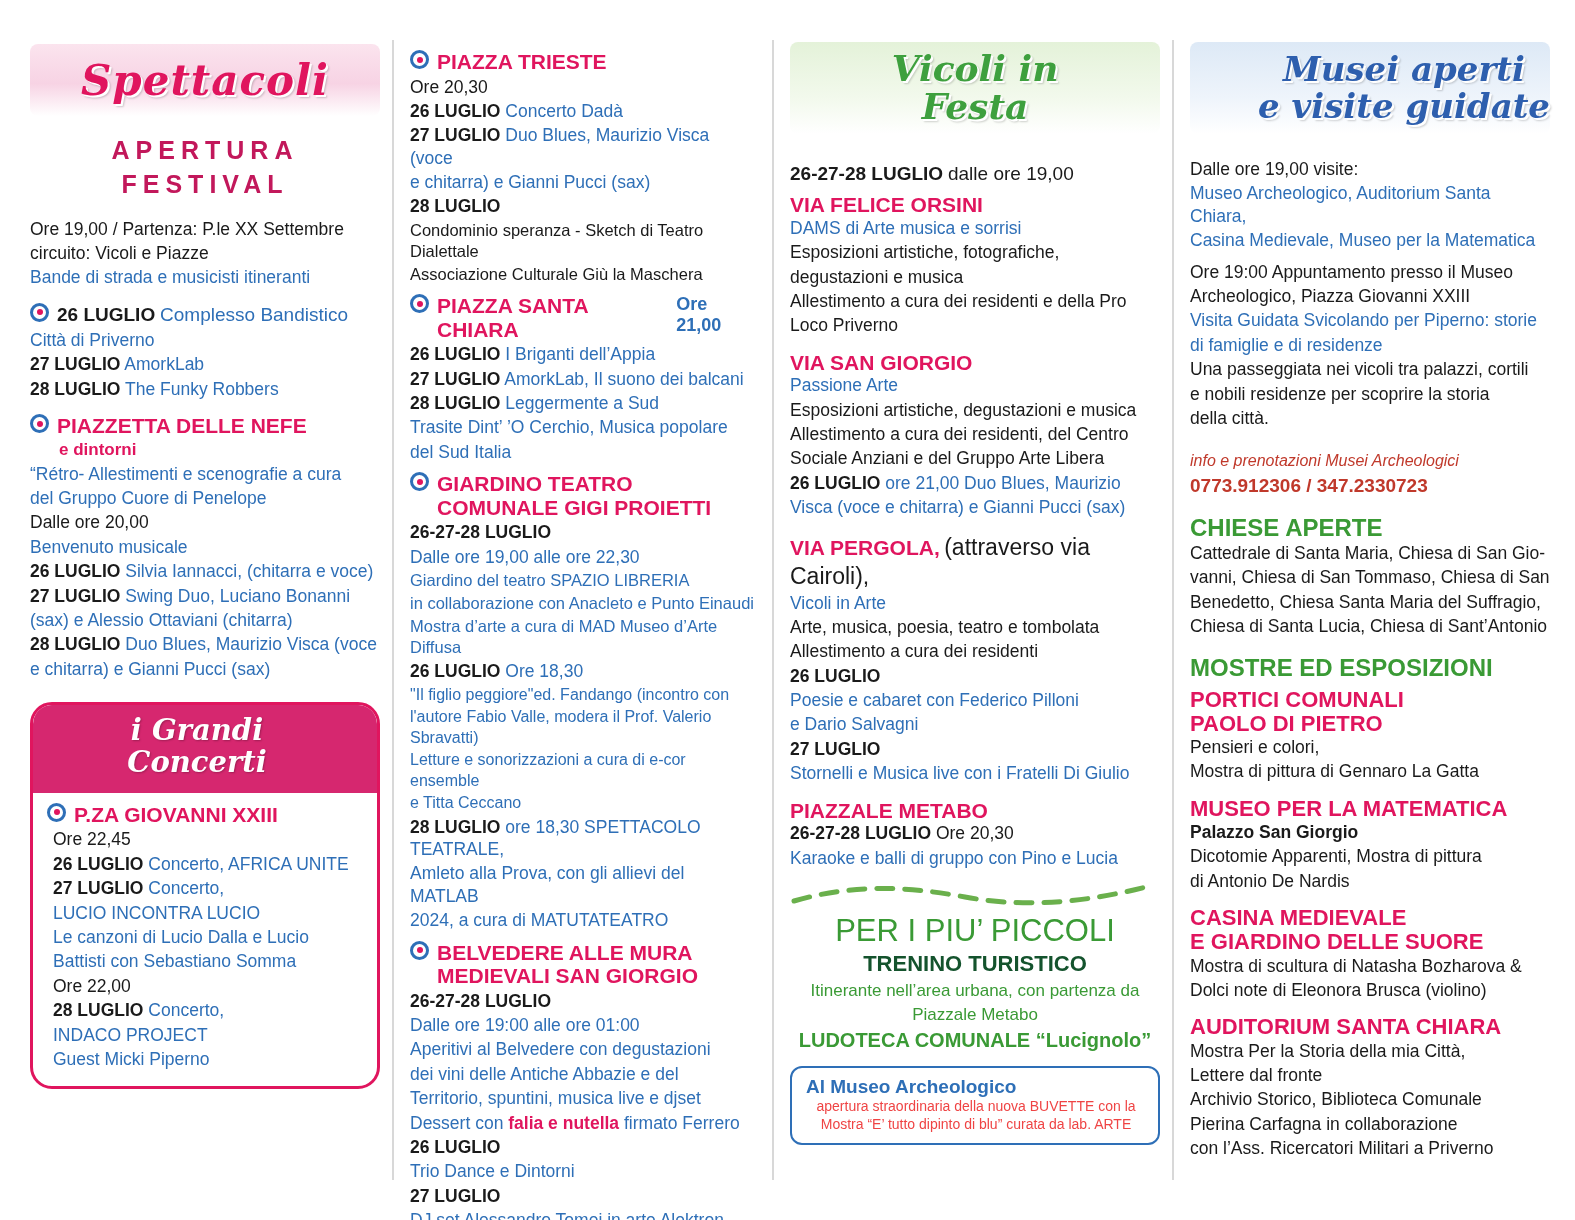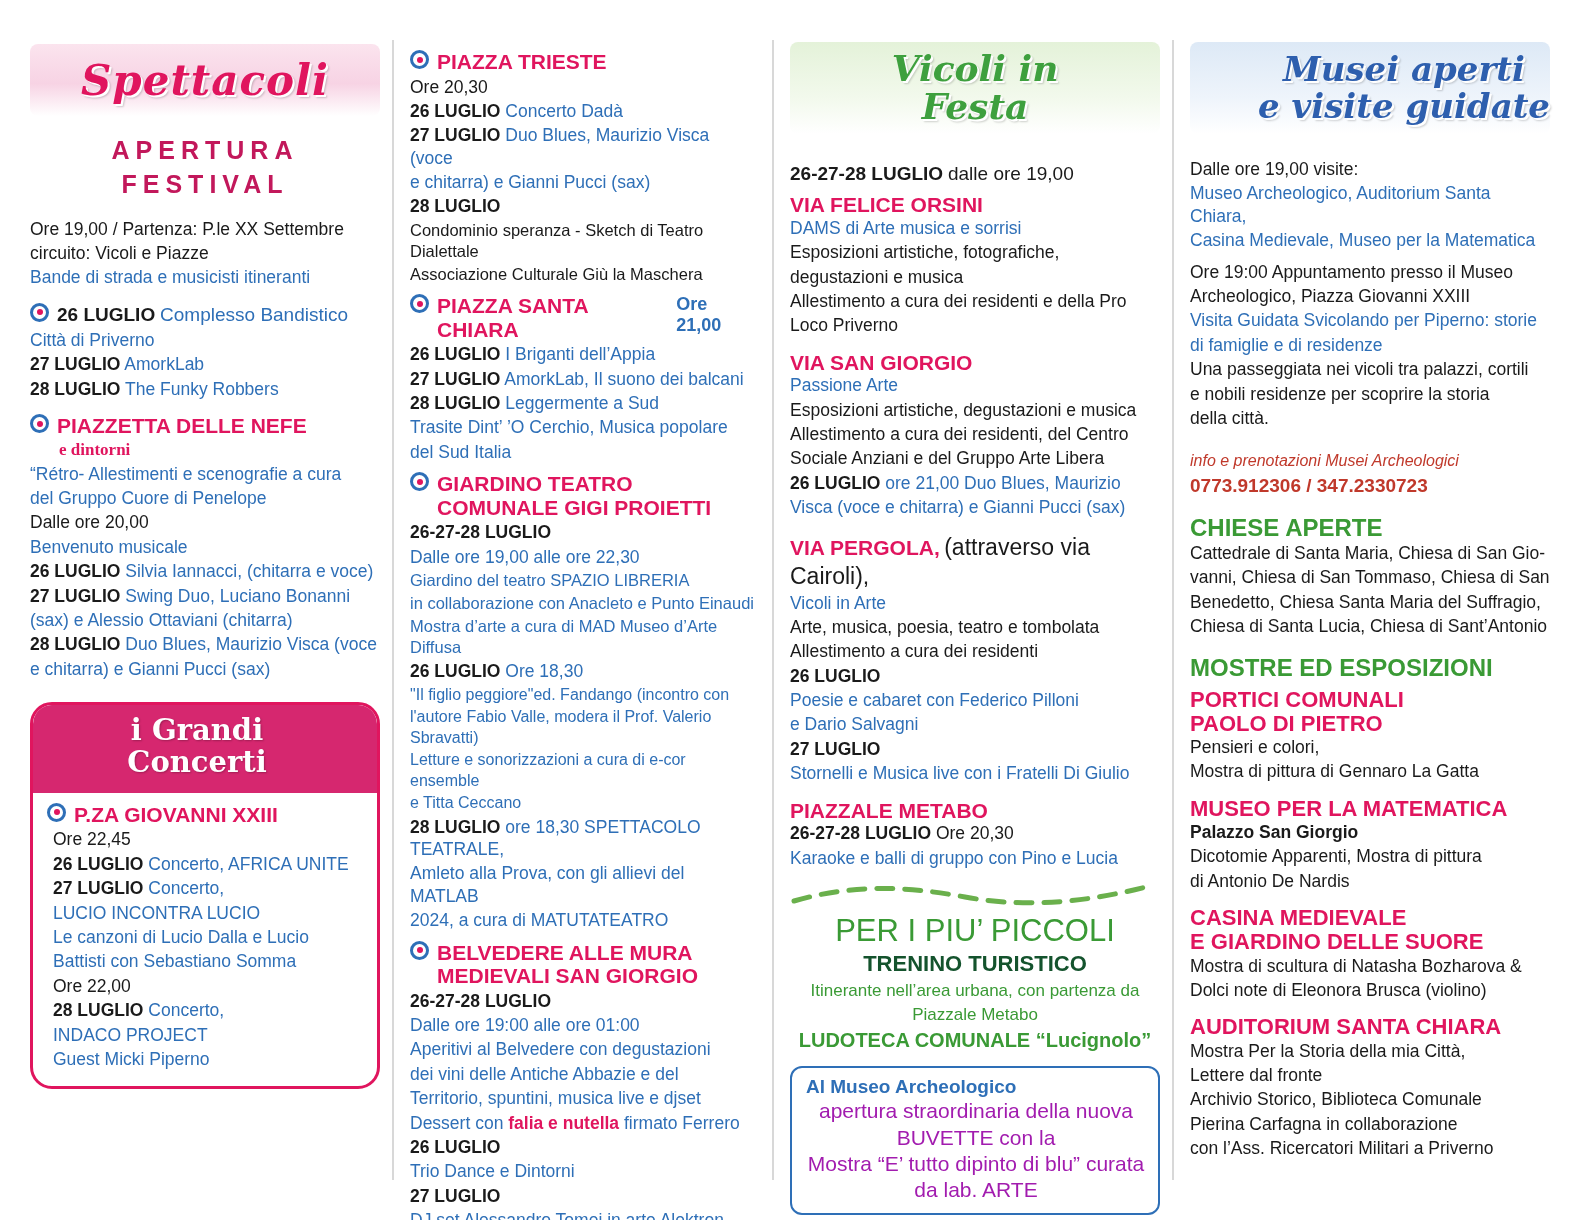--- a/index.html
+++ b/index.html
@@ -88,21 +88,21 @@
   .head-sub{font-size:18px;font-weight:bold;color:#2e6fb7;margin-left:8px;}
 
   
   .concerti-box{
     margin-top:22px;
     border:3px solid #e0155e;border-radius:22px;
     overflow:hidden;background:#fff;
   }
   .concerti-head{
     background:#d6276f;color:#ffffff;
-    font-family:"DejaVu Serif", serif;font-weight:bold;
+    font-family:"DejaVu Serif", serif;font-style:italic;font-weight:bold;
     font-size:29px;text-align:center;padding:10px 16px 14px 0;line-height:1.1;
     border-radius:18px 18px 0 0;
     text-shadow:1px 1px 2px rgba(0,0,0,.25);
   }
   .concerti-body{padding:10px 14px 14px 14px;}
 
   
   .dashes{height:26px;position:relative;margin:14px 0 4px 0;}
   .dashes svg{display:block;}
 
@@ -111,21 +111,21 @@
   }
   .piccoli-sub{text-align:center;font-size:22px;font-weight:bold;color:#14532d;margin-top:2px;}
   .piccoli-txt{text-align:center;font-size:17px;color:#3a9a35;line-height:1.25;margin-top:3px;}
   .ludoteca{text-align:center;font-size:20px;font-weight:bold;color:#3a9a35;margin-top:4px;}
 
   .museo-box{
     margin-top:14px;border:2px solid #2e6fb7;border-radius:12px;
     padding:8px 12px 10px 14px;
   }
   .museo-title{font-size:19px;font-weight:bold;color:#2e6fb7;}
-  .museo-txt{font-size:21px;line-height:1.25;color:#a21caf;text-align:center;}
+  .museo-txt{font-size:14px;line-height:1.25;color:#ef4444;text-align:center;}
 
   .sec-title-green{font-size:24px;font-weight:bold;color:#3a9a35;margin-top:16px;}
   .sec-title-pink{font-size:22px;font-weight:bold;color:#e0155e;margin-top:14px;line-height:1.1;}
   .italic-red{font-style:italic;color:#c0392b;font-size:16px;}
   .phone{font-size:19px;font-weight:bold;color:#c0392b;}
   .bold{font-weight:bold;}
 </style>
 </head>
 <body>
 
@@ -168,21 +168,21 @@
       <div class="line"><span class="date">28 LUGLIO</span>
         <span class="blue">The Funky Robbers</span></div>
     </div>
 
     <div class="gap"></div>
 
     <div class="head-row">
       <span class="bullet"></span>
       <span class="head-txt">PIAZZETTA DELLE NEFE</span>
     </div>
-    <div class="pinkb" style="font-size:17px;margin:0 0 3px 29px;font-family:Liberation Serif, serif;">e dintorni</div>
+    <div class="pinkb" style="font-size:17px;margin:0 0 3px 29px;">e dintorni</div>
     <div class="t">
       <div class="line blue">“Rétro- Allestimenti e scenografie a cura</div>
       <div class="line blue">del Gruppo Cuore di Penelope</div>
       <div class="line dark">Dalle ore 20,00</div>
       <div class="line blue">Benvenuto musicale</div>
       <div class="line"><span class="date">26 LUGLIO</span>
         <span class="blue">Silvia Iannacci, (chitarra e voce)</span></div>
       <div class="line"><span class="date">27  LUGLIO</span>
         <span class="blue">Swing Duo, Luciano Bonanni</span></div>
       <div class="line blue">(sax) e Alessio Ottaviani (chitarra)</div>

